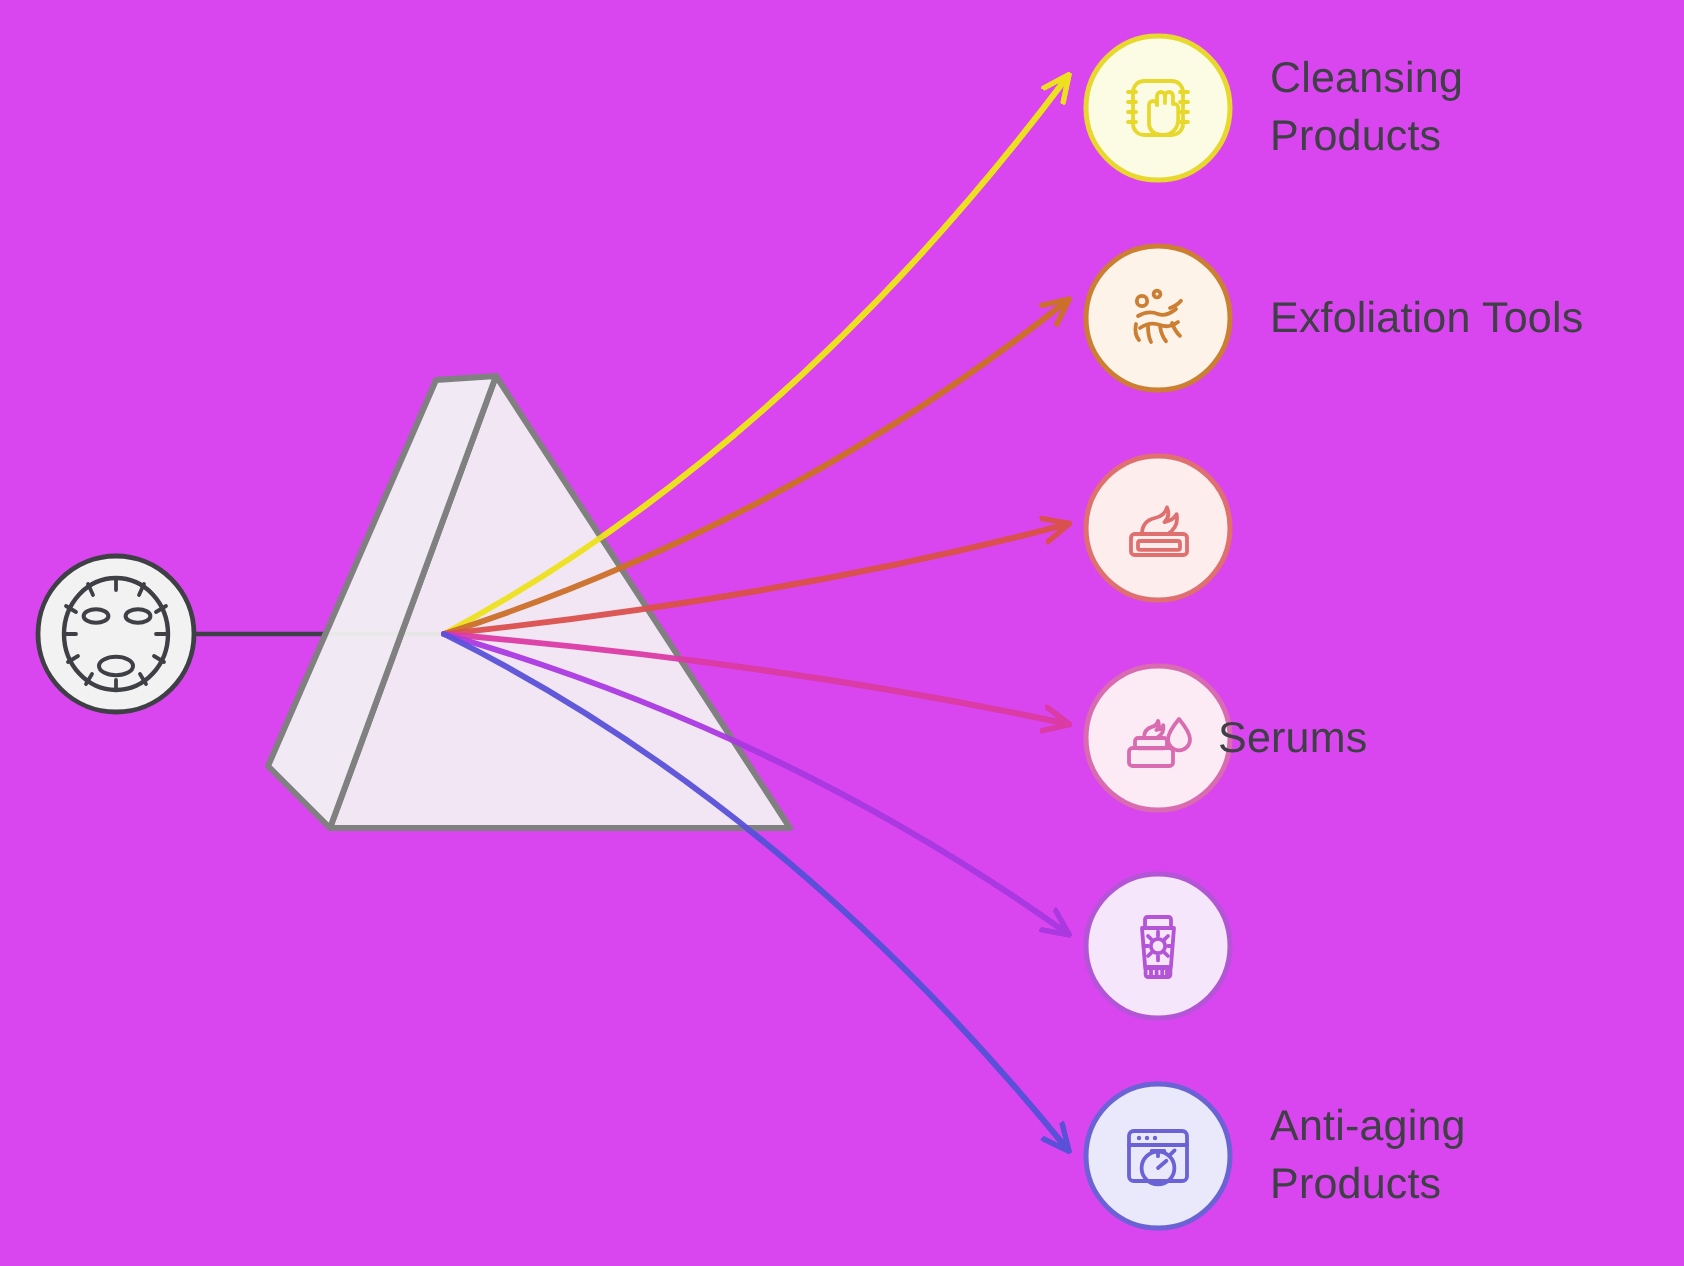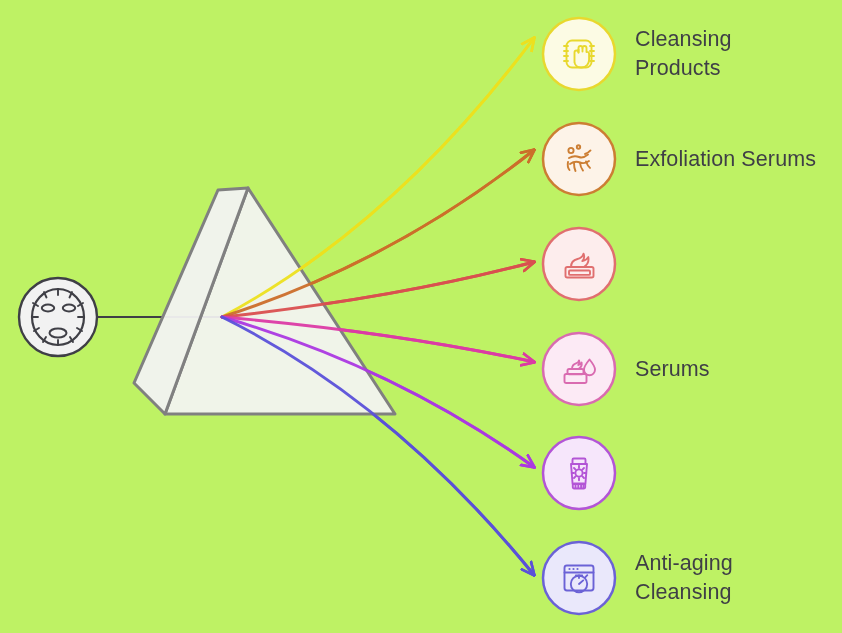--- a/index.html
+++ b/index.html
@@ -13,21 +13,21 @@
     height: 633px;
     font-family: "Liberation Sans", sans-serif;
     overflow: hidden;
     position: relative;
   }
   #stage {
     position: absolute;
     left: 0; top: 0;
     width: 842px;
     height: 633px;
-    background: #bef264;
+    background: #d946ef;
   }
   svg.diagram {
     position: absolute;
     left: 0; top: 0;
     width: 842px;
     height: 633px;
     display: block;
   }
   .cat-label {
     position: absolute;
@@ -189,18 +189,18 @@
             <path d="M15.8 16.5 h6.4"></path>
             <path d="M19 16.5 v2.6"></path>
             <path d="M25.4 18.1 l1.9-1.9"></path>
           </g>
         </g>
       </g>
   </svg>
 
   <div class="cat-label" style="left: 635px; top: 25px;">Cleansing
 Products</div>
-  <div class="cat-label" style="left: 635px; top: 145px;">Exfoliation Serums</div>
-  <div class="cat-label" style="left: 635px; top: 355px; text-align: center;">Serums</div>
+  <div class="cat-label" style="left: 635px; top: 145px;">Exfoliation Tools</div>
+  <div class="cat-label" style="left: 609px; top: 355px; text-align: center;">Serums</div>
   <div class="cat-label" style="left: 635px; top: 549px;">Anti-aging
-Cleansing</div>
+Products</div>
 
 </div>
 
 </body></html>

